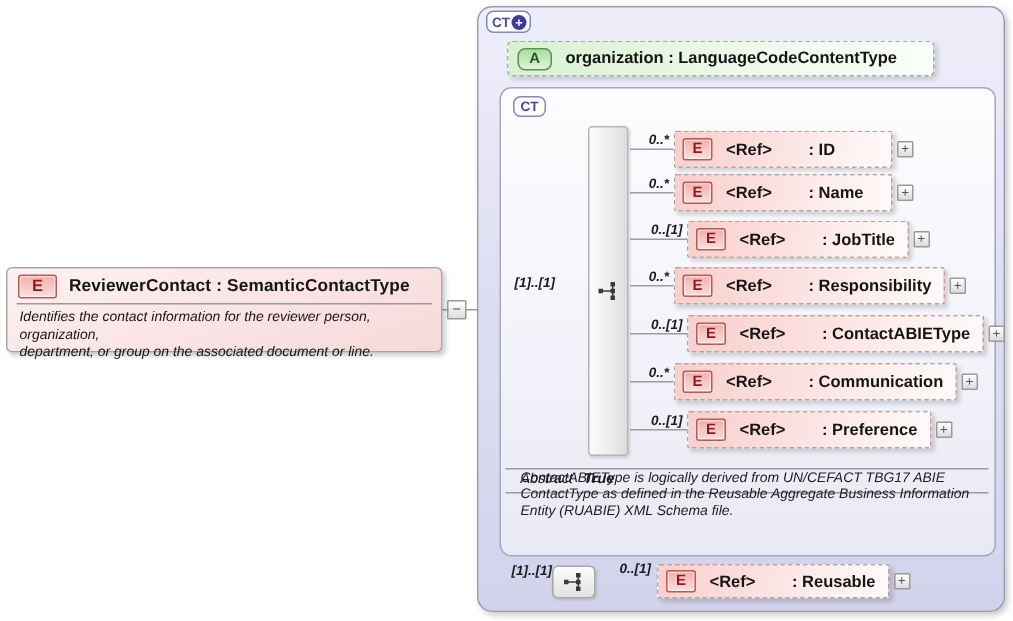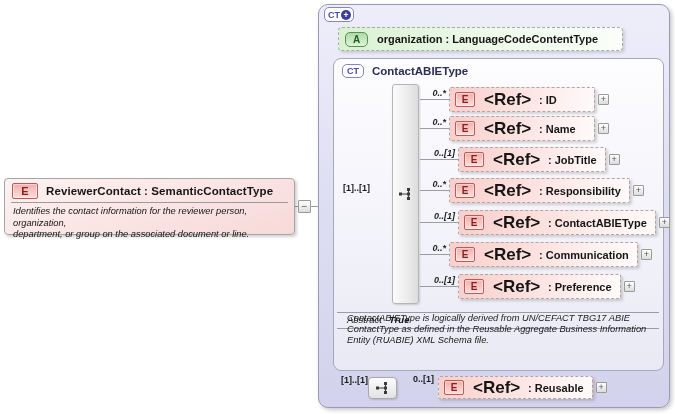--- a/index.html
+++ b/index.html
@@ -74,26 +74,26 @@
           background:linear-gradient(180deg,#fcfcfc,#e2e2e2);
           box-shadow:1px 1px 2px rgba(0,0,0,.15);display:flex;align-items:center;justify-content:center;}
 
   
   .erow{position:absolute;left:420px;height:25px;display:flex;align-items:center;}
   .cline{position:relative;width:29px;height:25px;flex:none;}
   .erow.opt .cline{width:38px;}
   .cline::after{content:'';position:absolute;left:0;right:0;top:12px;height:1px;background:#9a9aa8;}
   .card{position:absolute;right:3px;top:1px;font-size:9px;font-style:italic;font-weight:bold;
         color:#1a1a1a;white-space:nowrap;}
-  .gcard{position:absolute;font-size:9px;font-weight:bold;color:#1a1a1a;white-space:nowrap;}
+  .gcard{position:absolute;font-size:9px;font-style:italic;font-weight:bold;color:#1a1a1a;white-space:nowrap;}
   .ebox{display:flex;align-items:center;height:25px;min-width:146px;box-sizing:border-box;
         border:1px dashed #b3a4a4;border-radius:2px;padding:0 8px 0 5px;
         background:linear-gradient(100deg,#f8cfcc 0%,#fbdfdd 40%,#fdf0ef 75%,#fefafa 100%);
         box-shadow:2px 2px 3px rgba(0,0,0,.16);}
-  .ref{font-weight:bold;font-size:17px;color:#151515;width:55px;margin-left:9px;flex:none;}
+  .ref{font-weight:bold;font-size:11px;color:#151515;width:55px;margin-left:9px;flex:none;}
   .ename{font-weight:bold;font-size:11px;color:#151515;white-space:nowrap;}
   .plusbtn{width:11px;height:11px;box-sizing:border-box;margin-left:3px;border:1px solid #9a9a9a;
            background:linear-gradient(180deg,#ffffff,#dcdcdc);font-size:9px;line-height:9px;
            text-align:center;color:#555;flex:none;border-radius:1px;}
   .minusbtn{position:absolute;left:298px;top:200px;width:13px;height:13px;box-sizing:border-box;
             border:1px solid #9a9a9a;background:linear-gradient(180deg,#fff,#ddd);
             font-size:10px;line-height:11px;text-align:center;color:#555;border-radius:1px;}
 
   
   .abstract-label{position:absolute;left:347px;top:314px;font-style:italic;font-size:9.5px;color:#1a1a1a;}
@@ -135,21 +135,20 @@
   </div>
 
   <div class="attrbox">
     <span class="aicon">A</span>
     <span class="attrlabel">organization : LanguageCodeContentType</span>
   </div>
 
   <div class="panel"></div>
   <div class="panelhdr">
     <span class="cticon">CT</span>
-    <span class="paneltitle">ContactABIEType</span>
   </div>
 
   <span class="gcard" style="left:343px;top:183px;">[1]..[1]</span>
   <div class="seqbar">
     <svg width="15" height="14" viewBox="0 0 15 14">
       <rect x="1" y="5.5" width="3" height="3" fill="#3a3a3a"></rect>
       <line x1="2.5" y1="7" x2="10.5" y2="7" stroke="#3a3a3a" stroke-width="1"></line>
       <line x1="10.5" y1="2.5" x2="10.5" y2="11.5" stroke="#3a3a3a" stroke-width="1"></line>
       <rect x="9" y="1" width="3" height="3" fill="#3a3a3a"></rect>
       <rect x="9" y="5.5" width="3" height="3" fill="#3a3a3a"></rect>

